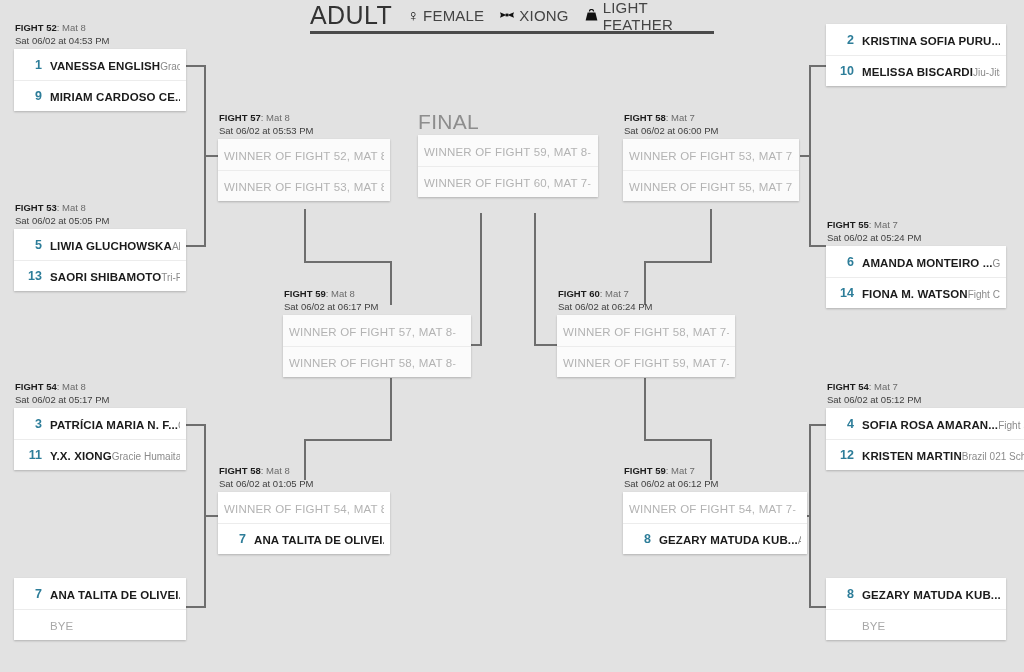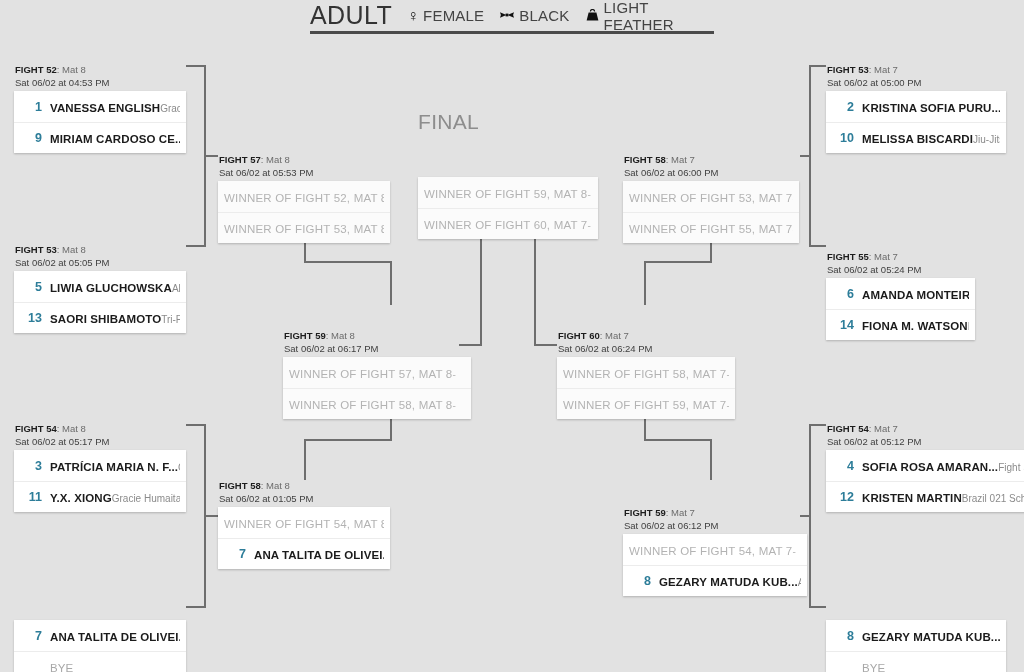--- a/index.html
+++ b/index.html
@@ -24,21 +24,21 @@
   .hdr-chip .lbl { font-size: 15px; color: #444; letter-spacing: 0.2px; }
   .ico { display: inline-block; line-height: 1; color: #111; }
   .ico-female { font-size: 16px; }
   .ico-belt { font-size: 15px; }
   .ico-weight svg { display: block; }
 
   
   .lines { position: absolute; left: 0; top: 0; width: 1024px; height: 672px; }
 
   
-  .fight { position: absolute; margin-top: 42px; }
+  .fight { position: absolute; }
   .fight-meta { font-size: 9.5px; color: #3a3a3a; line-height: 12.5px; padding-left: 1px; white-space: nowrap; }
   .fight-meta .fno { font-weight: bold; color: #1d1d1d; }
   .fight-meta .mat { color: #6b6b6b; }
   .fight-meta .when { color: #3f3f3f; }
 
   .card {
     background: #fff;
     box-shadow: 0 1px 2px rgba(0,0,0,.22);
     margin-top: 2px;
     overflow: hidden;
@@ -87,21 +87,21 @@
     </span>
 
     <span class="hdr-chip">
       <span class="ico ico-belt">
         <svg width="16" height="12" viewBox="0 0 16 12" aria-hidden="true">
           <path d="M1 3.2 L7.4 6 L1 8.8 L1.9 6 Z" fill="#111"></path>
           <path d="M15 3.2 L8.6 6 L15 8.8 L14.1 6 Z" fill="#111"></path>
           <rect x="6.6" y="4.6" width="2.8" height="2.8" fill="#111"></rect>
         </svg>
       </span>
-      <span class="lbl">BLACK</span>
+      <span class="lbl">XIONG</span>
     </span>
 
     <span class="hdr-chip">
       <span class="ico ico-weight">
         <svg width="15" height="13" viewBox="0 0 15 13" aria-hidden="true">
           <path d="M5.4 2.6 a2.1 2.1 0 0 1 4.2 0" fill="none" stroke="#111" stroke-width="1.2"></path>
           <path d="M3.6 3.4 h7.8 l2.0 8.2 h-11.8 Z" fill="#111"></path>
         </svg>
       </span>
       <span class="lbl">LIGHT FEATHER</span>
@@ -237,21 +237,21 @@
     <div class="card pendcard">
       <div class="slot pend">
         <span class="who"><span class="nm">WINNER OF FIGHT 52, MAT 8</span></span>
       </div>
       <div class="slot pend">
         <span class="who"><span class="nm">WINNER OF FIGHT 53, MAT 8</span></span>
       </div>
     </div>
   </div>
 
-  <div class="fight" style="left:218px; top:438px; width:172px;">
+  <div class="fight" style="left:218px; top:465px; width:172px;">
     <div class="fight-meta">
       <div><span class="fno">FIGHT 58</span><span class="mat">: <span>Mat 8</span></span></div>
       <div class="when">Sat 06/02 at 01:05 PM</div>
     </div>
     <div class="card">
       <div class="slot pend">
         <span class="who"><span class="nm">WINNER OF FIGHT 54, MAT 8</span></span>
       </div>
       <div class="slot">
         <span class="seed">7</span>
@@ -327,37 +327,33 @@
         <span class="who"><span class="nm">WINNER OF FIGHT 54, MAT 7</span><span class="team">-</span></span>
       </div>
       <div class="slot">
         <span class="seed">8</span>
         <span class="who"><span class="nm">GEZARY MATUDA KUB...</span><span class="team">American Top Team Coconut Creek</span></span>
       </div>
     </div>
   </div>
 
   <div class="fight" style="left:826px; top:22px; width:180px;">
-    <div class="fight-meta">
-      <div><span class="fno">FIGHT 53</span><span class="mat">: <span>Mat 7</span></span></div>
-      <div class="when">Sat 06/02 at 05:00 PM</div>
-    </div>
     <div class="card">
       <div class="slot">
         <span class="seed">2</span>
         <span class="who"><span class="nm">KRISTINA SOFIA PURU...</span></span>
       </div>
       <div class="slot">
         <span class="seed">10</span>
         <span class="who"><span class="nm">MELISSA BISCARDI</span><span class="team">Jiu-Jitsu For Life Team</span></span>
       </div>
     </div>
   </div>
 
-  <div class="fight" style="left:826px; top:209px; width:149px;">
+  <div class="fight" style="left:826px; top:219px; width:180px;">
     <div class="fight-meta">
       <div><span class="fno">FIGHT 55</span><span class="mat">: <span>Mat 7</span></span></div>
       <div class="when">Sat 06/02 at 05:24 PM</div>
     </div>
     <div class="card">
       <div class="slot">
         <span class="seed">6</span>
         <span class="who"><span class="nm">AMANDA MONTEIRO ...</span><span class="team">GF Team</span></span>
       </div>
       <div class="slot">

